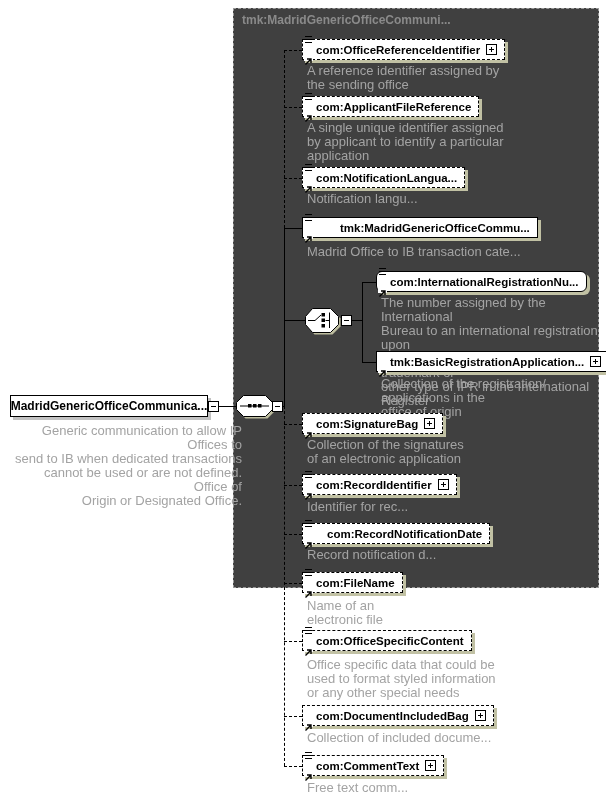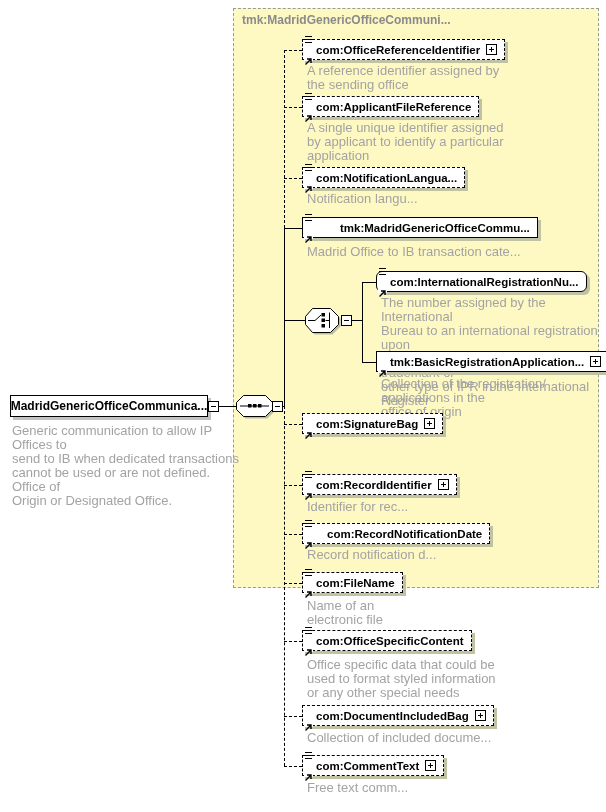--- a/index.html
+++ b/index.html
@@ -1,19 +1,19 @@
 <!DOCTYPE html>
 <html><head>
 <meta charset="utf-8">
 <style>
   html,body{margin:0;padding:0;background:#ffffff;}
   .stage{position:relative;width:606px;height:812px;background:#ffffff;overflow:hidden;
          font-family:"Liberation Sans",sans-serif;}
   .container{position:absolute;left:233px;top:8px;width:366px;height:580px;
-             background:#fef9c3;border:1px dashed #999999;box-sizing:border-box;}
+             background:#404040;border:1px dashed #999999;box-sizing:border-box;}
   .container-title{position:absolute;left:8px;top:4px;font-size:12px;font-weight:bold;color:#8a8a8a;}
   
   .ebox{position:absolute;height:21px;background:#ffffff;border:1px solid #000000;
         box-sizing:border-box;display:flex;align-items:center;
         padding:0 7px 0 13px;box-shadow:3px 3px 0 #c1c1a4;white-space:nowrap;}
   .ebox.dashed{border-style:dashed;}
   .elabel{font-size:11.5px;font-weight:bold;color:#000000;}
   .rootbox{position:absolute;left:10px;top:395px;width:198px;height:22px;background:#fff;
            border:1px solid #000;box-sizing:border-box;display:flex;align-items:center;
            justify-content:center;box-shadow:3px 3px 0 #c2c2c2;}
@@ -43,21 +43,21 @@
 <div class="stage">
 
   <div class="container">
     <div class="container-title">tmk:MadridGenericOfficeCommuni...</div>
   </div>
 
   <div class="rootbox">
     <span class="elabel">MadridGenericOfficeCommunica...</span>
   </div>
   <div class="minusbox" style="left:208px;top:401px;"></div>
-  <div class="desc" style="left:12px;top:424px;width:230px;">Generic communication to allow IP Offices to
+  <div class="desc" style="left:12px;top:424px;width:230px;text-align:right;">Generic communication to allow IP Offices to
 send to IB when dedicated transactions
 cannot be used or are not defined. Office of
 Origin or Designated Office.</div>
 
   <div class="lh" style="left:219px;top:406px;width:18px;"></div>
 
   <svg class="comp" style="left:236px;top:394px;" width="40" height="28" viewBox="0 0 40 28">
     <polygon points="9.5,3.5 31.5,3.5 38.5,10.5 38.5,17.5 31.5,24.5 9.5,24.5 2.5,17.5 2.5,10.5" fill="#bdbd9f" stroke="none"></polygon>
     <polygon points="7.5,1.5 29.5,1.5 36.5,8.5 36.5,15.5 29.5,22.5 7.5,22.5 0.5,15.5 0.5,8.5" fill="#ffffff" stroke="#000000"></polygon>
     <line x1="4" y1="12" x2="33" y2="12" stroke="#000000"></line>
@@ -164,20 +164,22 @@
   <div class="desc" style="left:381px;top:377px;">Collection of the registration/ applications in the
 office of origin</div>
 
   <div class="ebox dashed" style="left:302px;top:413px;">
     <span class="ic-arrow"><svg width="9" height="9">
           <path d="M1.5 7.5 L6.5 2.5 M3 2 H7 V6" fill="none" stroke="#000" stroke-width="1.4"></path>
         </svg></span>
     <span class="elabel">com:SignatureBag</span>
     <span class="plusbox"></span>
   </div>
+  <div class="desc" style="left:307px;top:438px;">Collection of the signatures
+of an electronic application</div>
 
   <div class="ebox dashed" style="left:302px;top:474px;">
     <span class="ic-lines"></span>
     <span class="ic-arrow"><svg width="9" height="9">
           <path d="M1.5 7.5 L6.5 2.5 M3 2 H7 V6" fill="none" stroke="#000" stroke-width="1.4"></path>
         </svg></span>
     <span class="elabel">com:RecordIdentifier</span>
     <span class="plusbox"></span>
   </div>
   <div class="desc" style="left:307px;top:500px;">Identifier for rec...</div>

